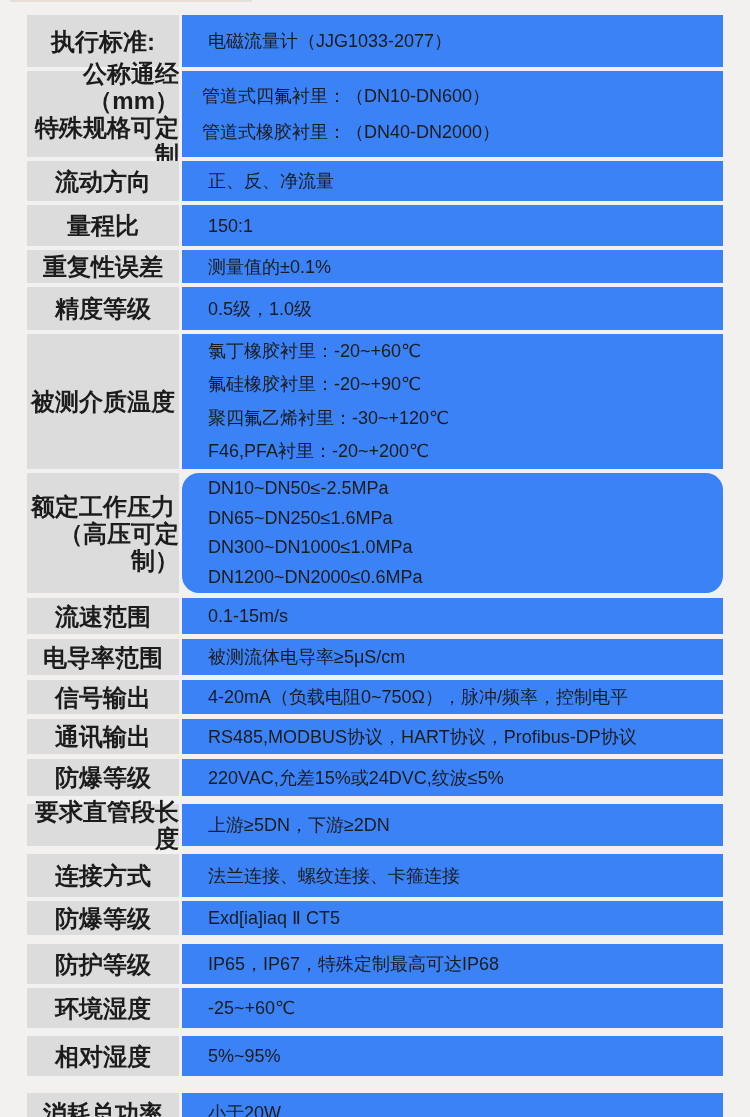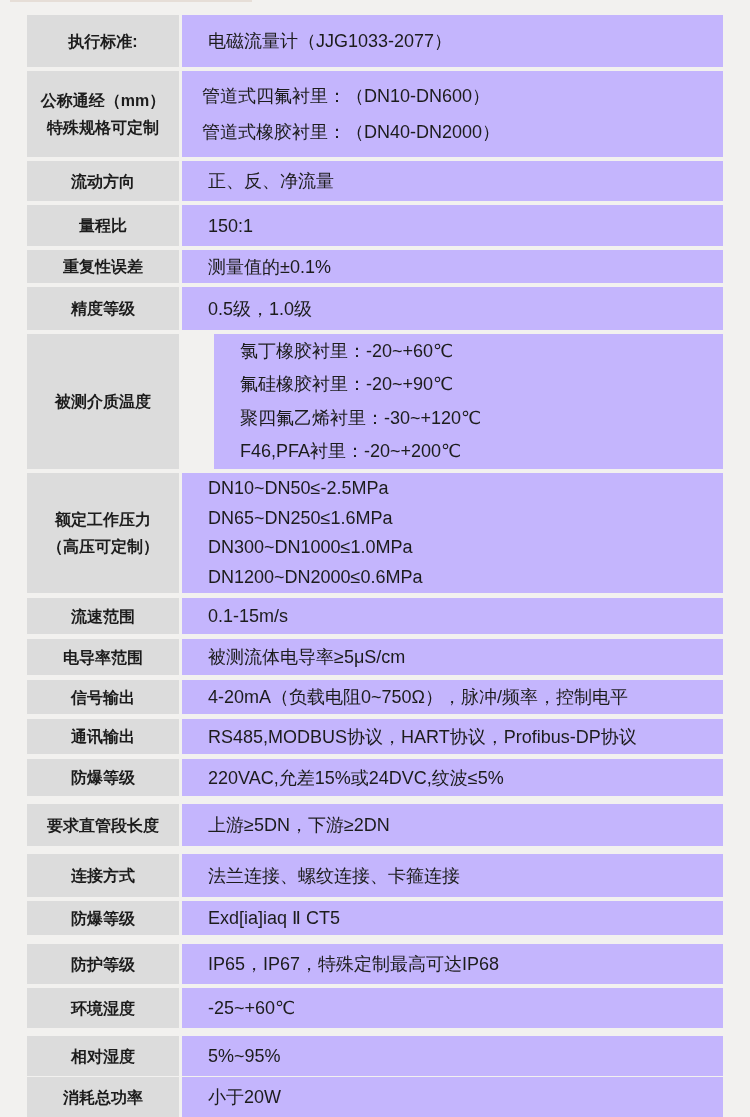--- a/index.html
+++ b/index.html
@@ -31,37 +31,37 @@
   .lab {
     width: 152px;
     flex: 0 0 152px;
     margin-right: 3px;
     background: #dcdcdc;
     display: flex;
     flex-direction: column;
     justify-content: center;
     align-items: center;
     text-align: right;
-    font-size: 16px;
+    font-size: 24px;
     font-weight: 700;
     line-height: 27px;
   }
   .val {
     flex: 1;
-    background: #c4b5fd;
+    background: #3b82f6;
     display: flex;
     flex-direction: column;
     justify-content: center;
     padding-left: 26px;
     font-size: 18px;
     font-weight: 500;
     line-height: 34px;
   }
-  .val.lh33 { line-height: 33.5px; margin-left: 32px; }
-  .val.lh29 { line-height: 29.5px; }
+  .val.lh33 { line-height: 33.5px; }
+  .val.lh29 { line-height: 29.5px; border-radius: 17px; }
   .val.lh36 { line-height: 36px; padding-left: 20px; }
 </style>
 </head>
 <body>
 
 <div class="top-artifact"></div>
 
 <div class="spec-table">
 
   <div class="row" style="height:52px">
@@ -228,21 +228,21 @@
 
   <div class="row" style="height:40px;margin-bottom:8px">
     <div class="lab">
       <div>环境湿度</div>
     </div>
     <div class="val">
       <div>-25~+60℃</div>
     </div>
   </div>
 
-  <div class="row" style="height:40px;margin-bottom:1px">
+  <div class="row" style="height:40px;margin-bottom:17px">
     <div class="lab">
       <div>相对湿度</div>
     </div>
     <div class="val">
       <div>5%~95%</div>
     </div>
   </div>
 
   <div class="row" style="height:40px;margin-bottom:5px">
     <div class="lab">

